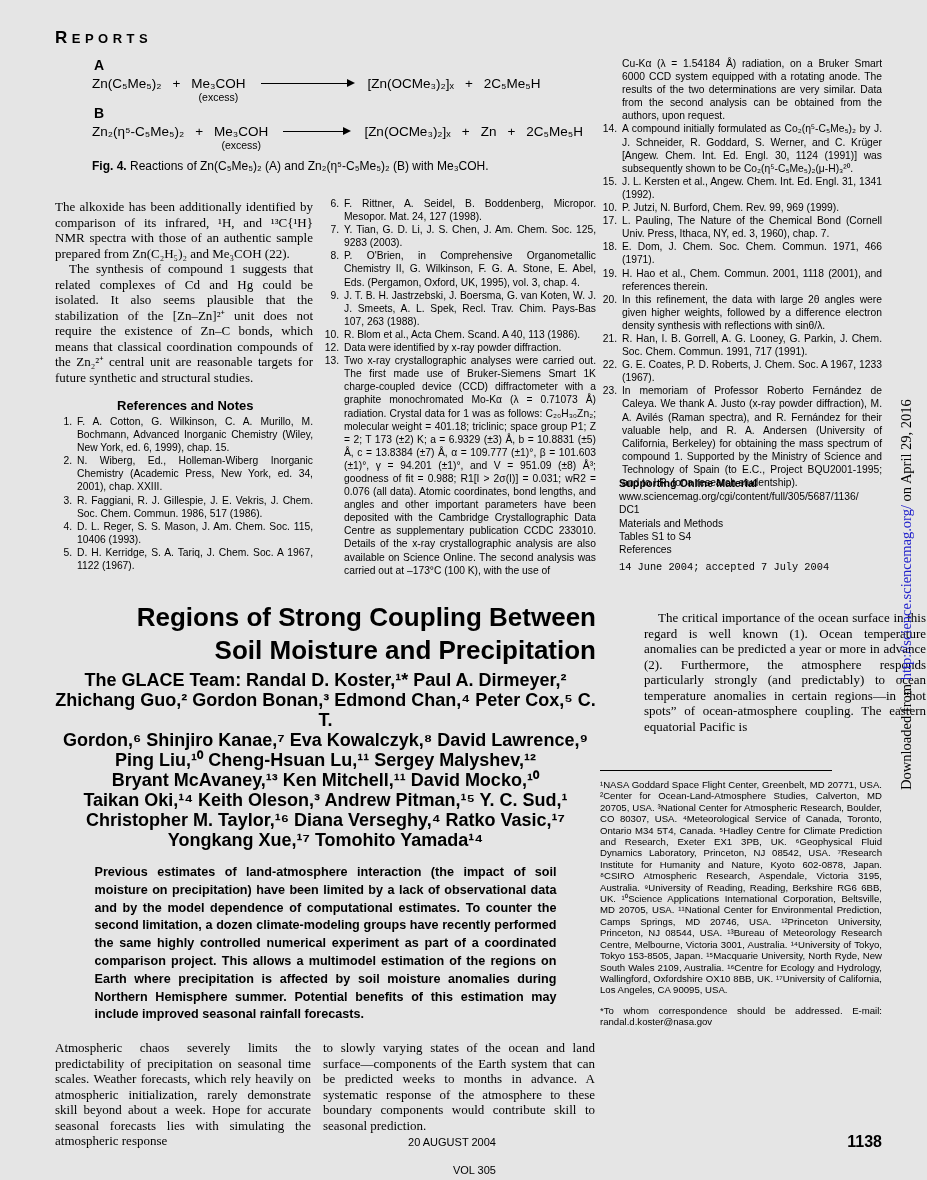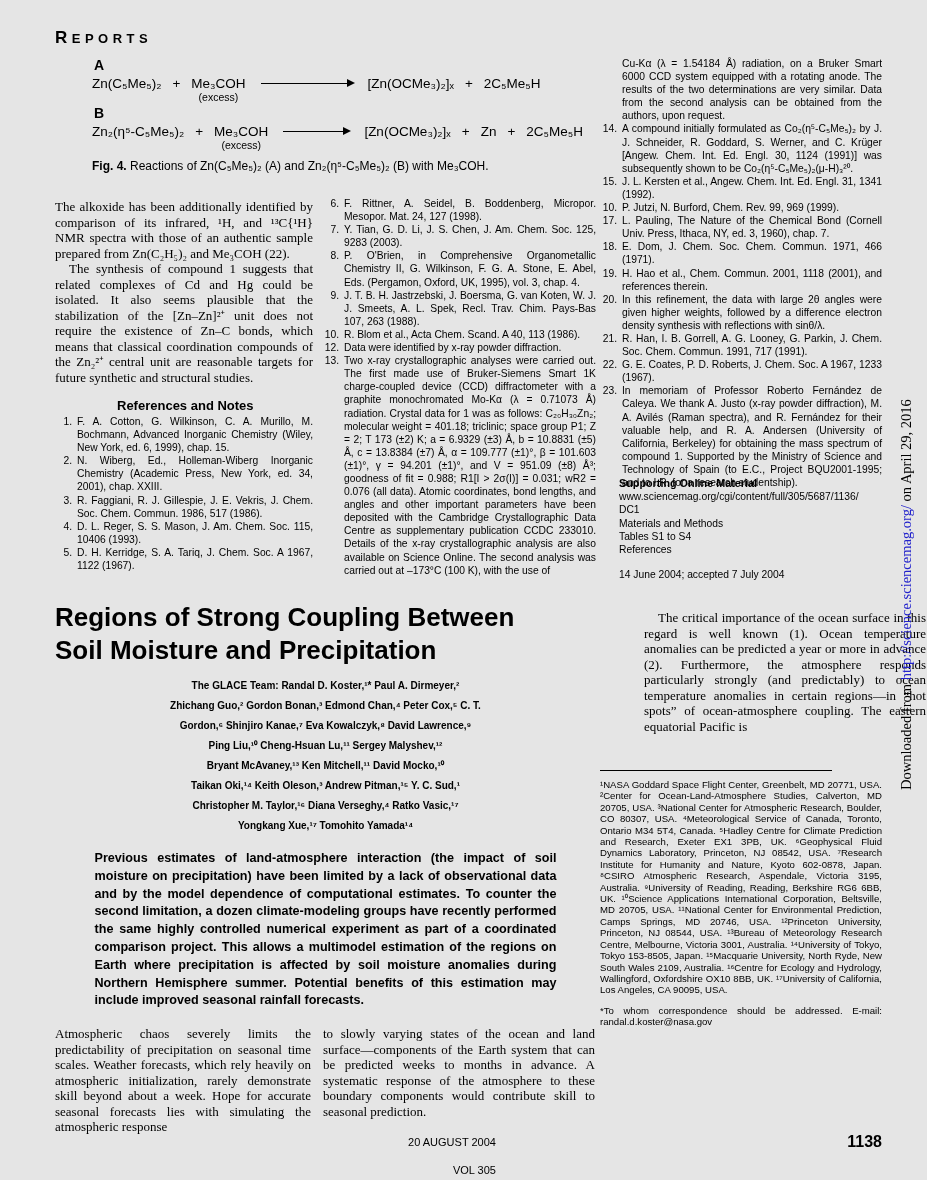--- a/index.html
+++ b/index.html
@@ -36,28 +36,28 @@
   .refs-heading { font-weight:bold; font-size:13px; margin:13px 0 2px 14px;padding-left:48px; }
   .reflist { font-size:10.3px; line-height:13.1px; }
   .ref { display:flex; }
   .ref-n { flex:0 0 17px; width:17px; text-align:right; margin-right:5px; }
   .ref-t { flex:1; text-align:justify; }
   .ref-cont { font-size:10.3px; line-height:13.1px; margin-left:22px; text-align:justify; }
 
   .som { position:absolute; left:619px; top:477px; width:282px; font-size:10.3px; line-height:13.2px; }
   .som-h { font-weight:bold; font-size:10.8px; }
   .som-lines { white-space:pre-line; }
-  .dateline { margin-top:12px; }
+  .dateline { margin-top:5px;font-family:Liberation Mono, monospace; }
 
   
   .a2 { position:absolute; left:55px; top:601px; width:541px; }
-  .a2-title { font-weight:bold; font-size:26px; line-height:33px; text-align:left;
+  .a2-title { font-weight:bold; font-size:26px; line-height:33px; text-align:right;
               white-space:pre-line; margin:0; }
-  .a2-authors { font-weight:bold; font-size:10px; line-height:20px; text-align:center;
-                white-space:pre-line; margin-top:9px; }
+  .a2-authors { font-weight:bold; font-size:18px; line-height:20px; text-align:center;
+                white-space:pre-line; margin-top:3px; }
   .a2-abstract { font-weight:bold; font-size:12.6px; line-height:17.8px; text-align:justify;
                  width:462px; margin:14px auto 4px; }
   .a2-body { display:flex; gap:12px; margin-top:16px; }
   .a2-body .bc1 { width:256px; }
   .a2-body .bc2 { width:272px; }
 
   .a2r { position:absolute; left:600px; top:610px; width:282px;margin-left:44px; }
   .affil-block { position:absolute; left:600px; top:770px; width:282px; }
   .affil-rule { width:232px; border:0; border-top:1px solid #000; margin:0 0 8px 0; }
   .affils { font-size:9.6px; line-height:11.4px; text-align:justify; }

